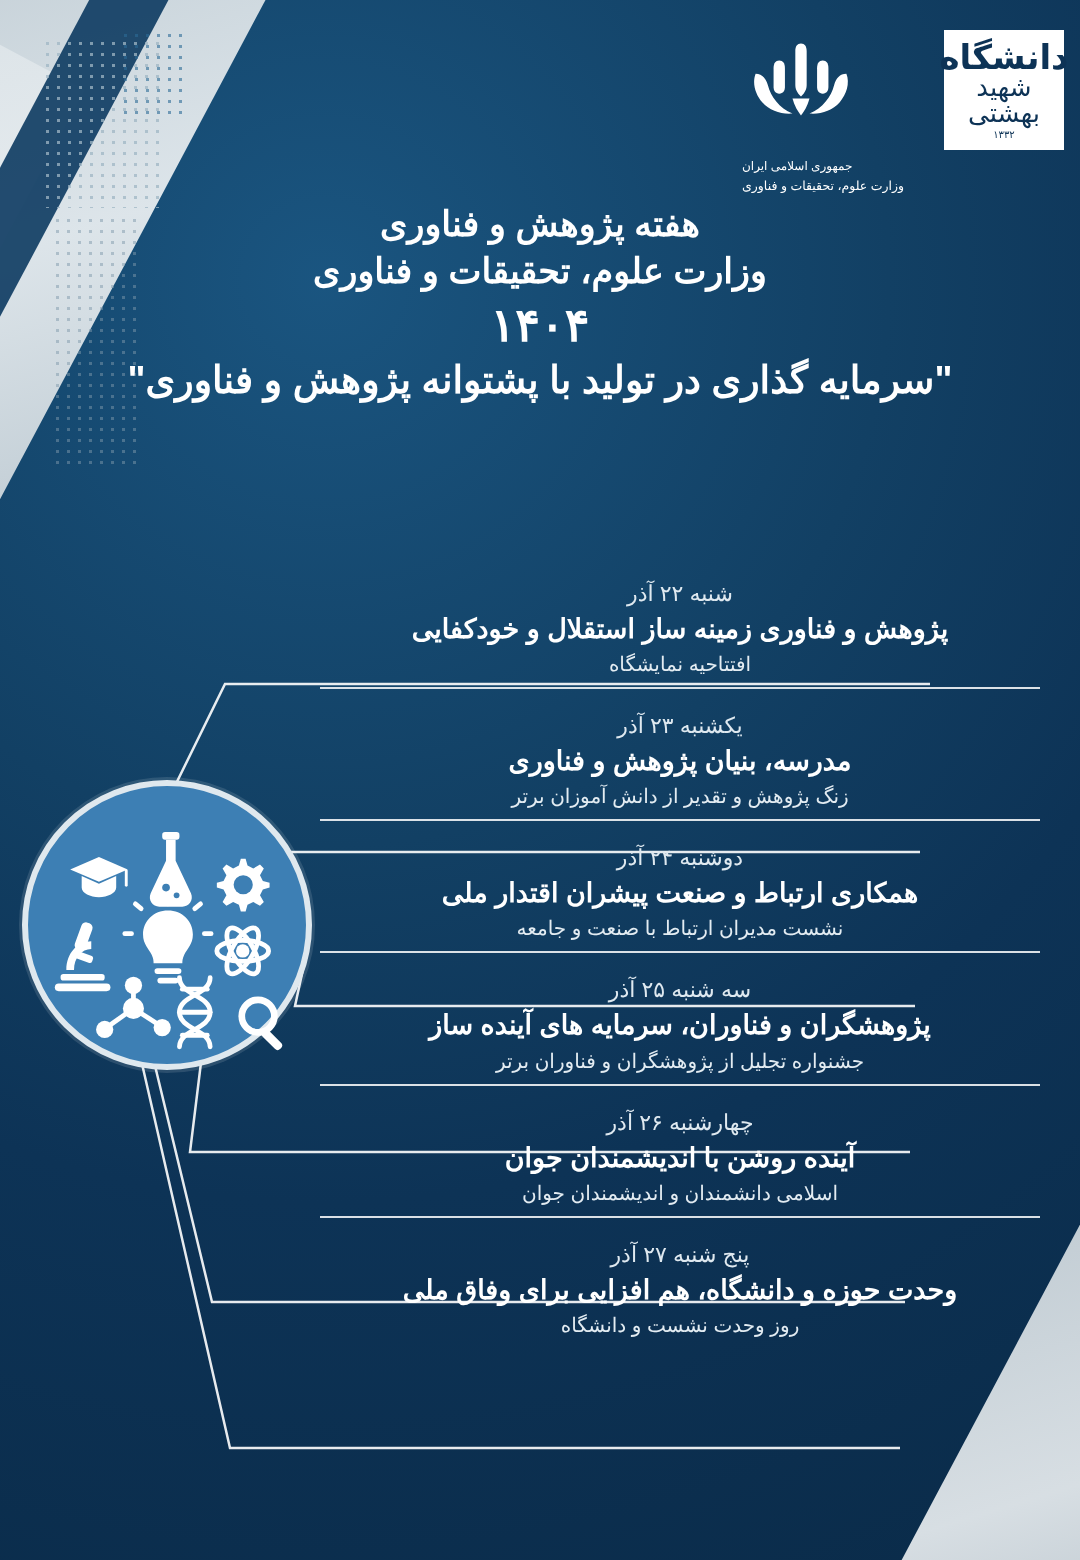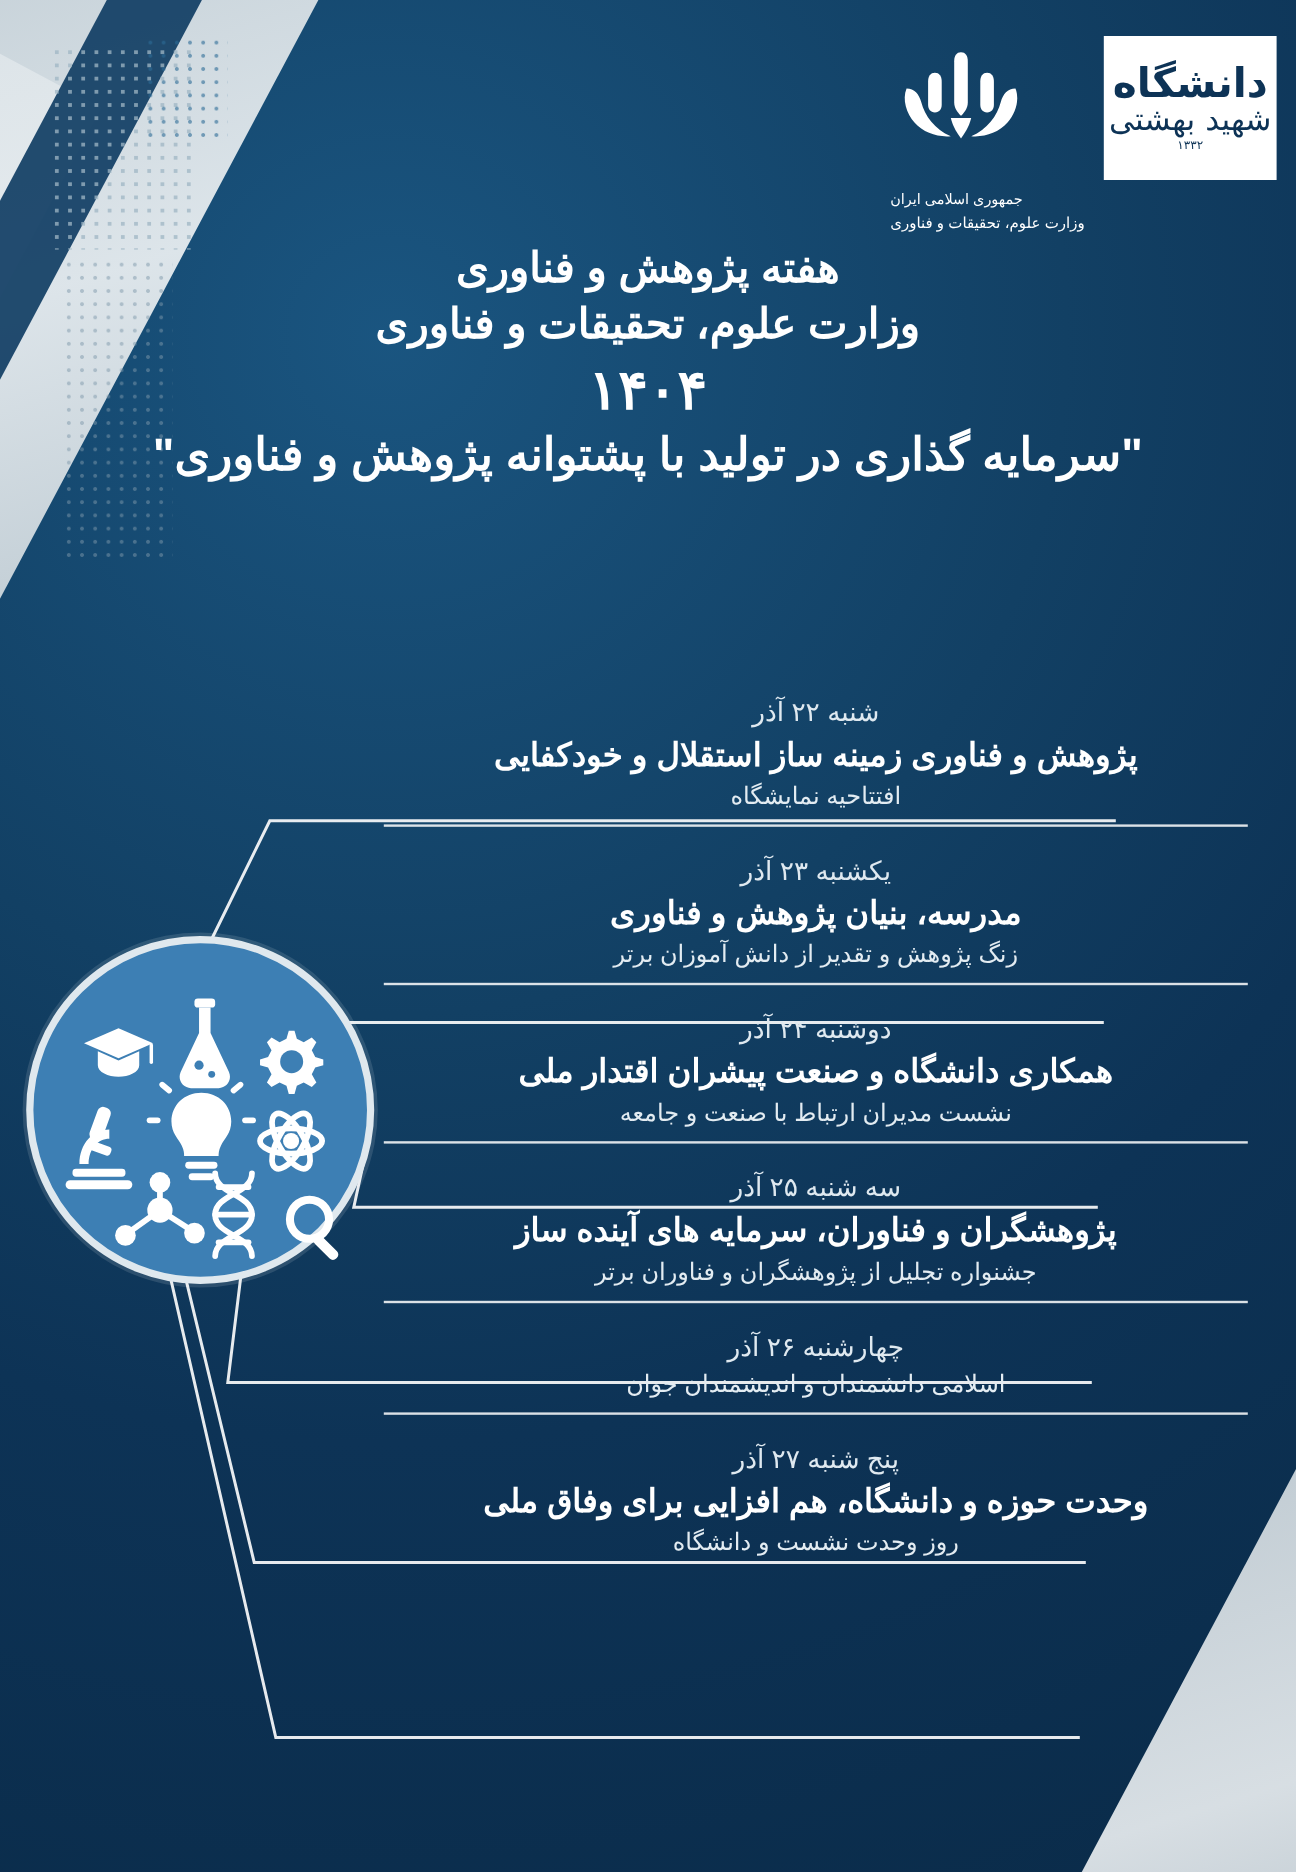--- a/index.html
+++ b/index.html
@@ -84,21 +84,21 @@
   .emblem-glyph {
     font-size: 72px; line-height: 72px; color: #fff;
     font-family: "DejaVu Sans", sans-serif;
     letter-spacing: -4px;
   }
   .emblem-l1 { font-size: 12px; margin-top: 8px; }
   .emblem-l2 { font-size: 12.5px; margin-top: 5px; }
 
   .logo-uni {
     position: absolute; right: 16px; top: 8px;
-    width: 144px; height: 120px;
+    width: 120px; height: 120px;
     background: #fff;
     display:flex; align-items:center; justify-content:center;
   }
   .logo-uni-inner {
     color: #0d3356; text-align:center;
     font-family: "DejaVu Sans", sans-serif;
     line-height: 1;
   }
   .logo-uni-inner .big { font-size: 34px; font-weight: 700; letter-spacing:-2px; display:block; }
   .logo-uni-inner .mid { font-size: 26px; font-weight: 400; display:block; margin-top:0;}
@@ -297,34 +297,35 @@
 
     <div class="ev">
       <div class="ev-date">یکشنبه ۲۳ آذر</div>
       <div class="ev-title">مدرسه، بنیان پژوهش و فناوری</div>
       <div class="ev-sub">زنگ پژوهش و تقدیر از دانش آموزان برتر</div>
       <div class="ev-rule"></div>
     </div>
 
     <div class="ev">
       <div class="ev-date">دوشنبه ۲۴ آذر</div>
-      <div class="ev-title">همکاری دانشگاه و صنعت پیشران اقتدار ملی</div>
+      <div class="ev-title">همکاری ارتباط و صنعت پیشران اقتدار ملی</div>
       <div class="ev-sub">نشست مدیران ارتباط با صنعت و جامعه</div>
       <div class="ev-rule"></div>
     </div>
 
     <div class="ev">
       <div class="ev-date">سه شنبه ۲۵ آذر</div>
       <div class="ev-title">پژوهشگران و فناوران، سرمایه های آینده ساز</div>
       <div class="ev-sub">جشنواره تجلیل از پژوهشگران و فناوران برتر</div>
       <div class="ev-rule"></div>
     </div>
 
     <div class="ev">
       <div class="ev-date">چهارشنبه ۲۶ آذر</div>
+      <div class="ev-title">آینده روشن با اندیشمندان جوان</div>
       <div class="ev-sub">اسلامی دانشمندان و اندیشمندان جوان</div>
       <div class="ev-rule"></div>
     </div>
 
     <div class="ev">
       <div class="ev-date">پنج شنبه ۲۷ آذر</div>
       <div class="ev-title">وحدت حوزه و دانشگاه، هم افزایی برای وفاق ملی</div>
       <div class="ev-sub">روز وحدت نشست و دانشگاه</div>
 
     </div>

